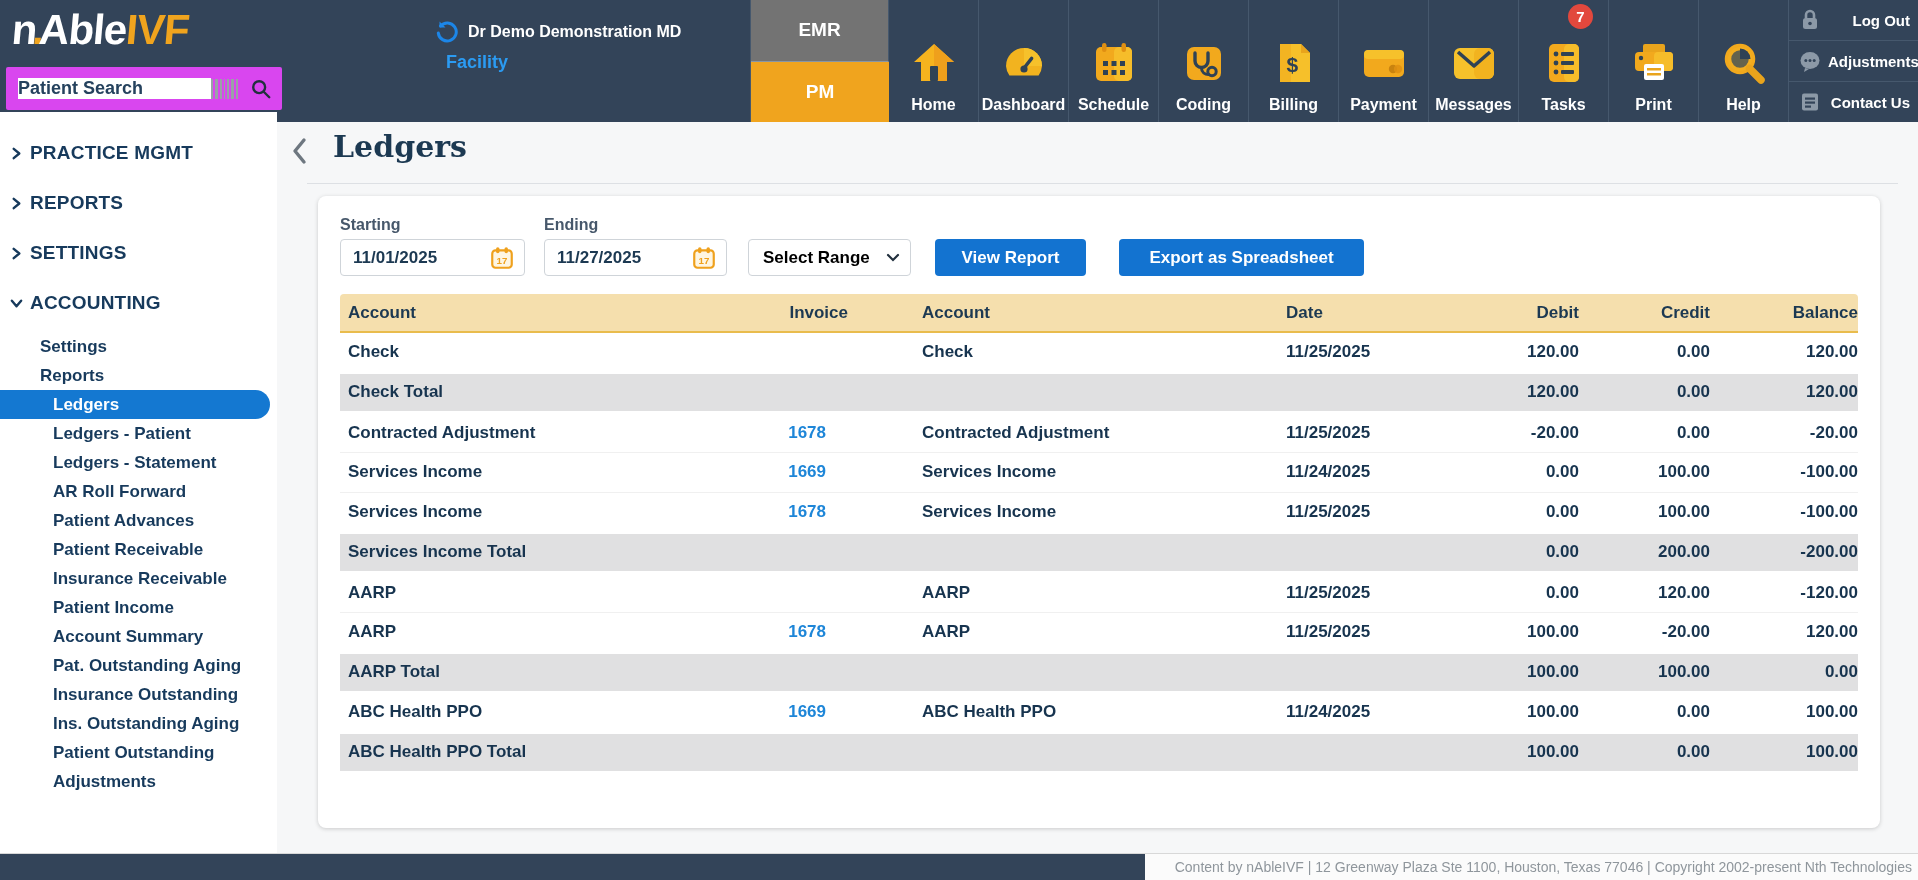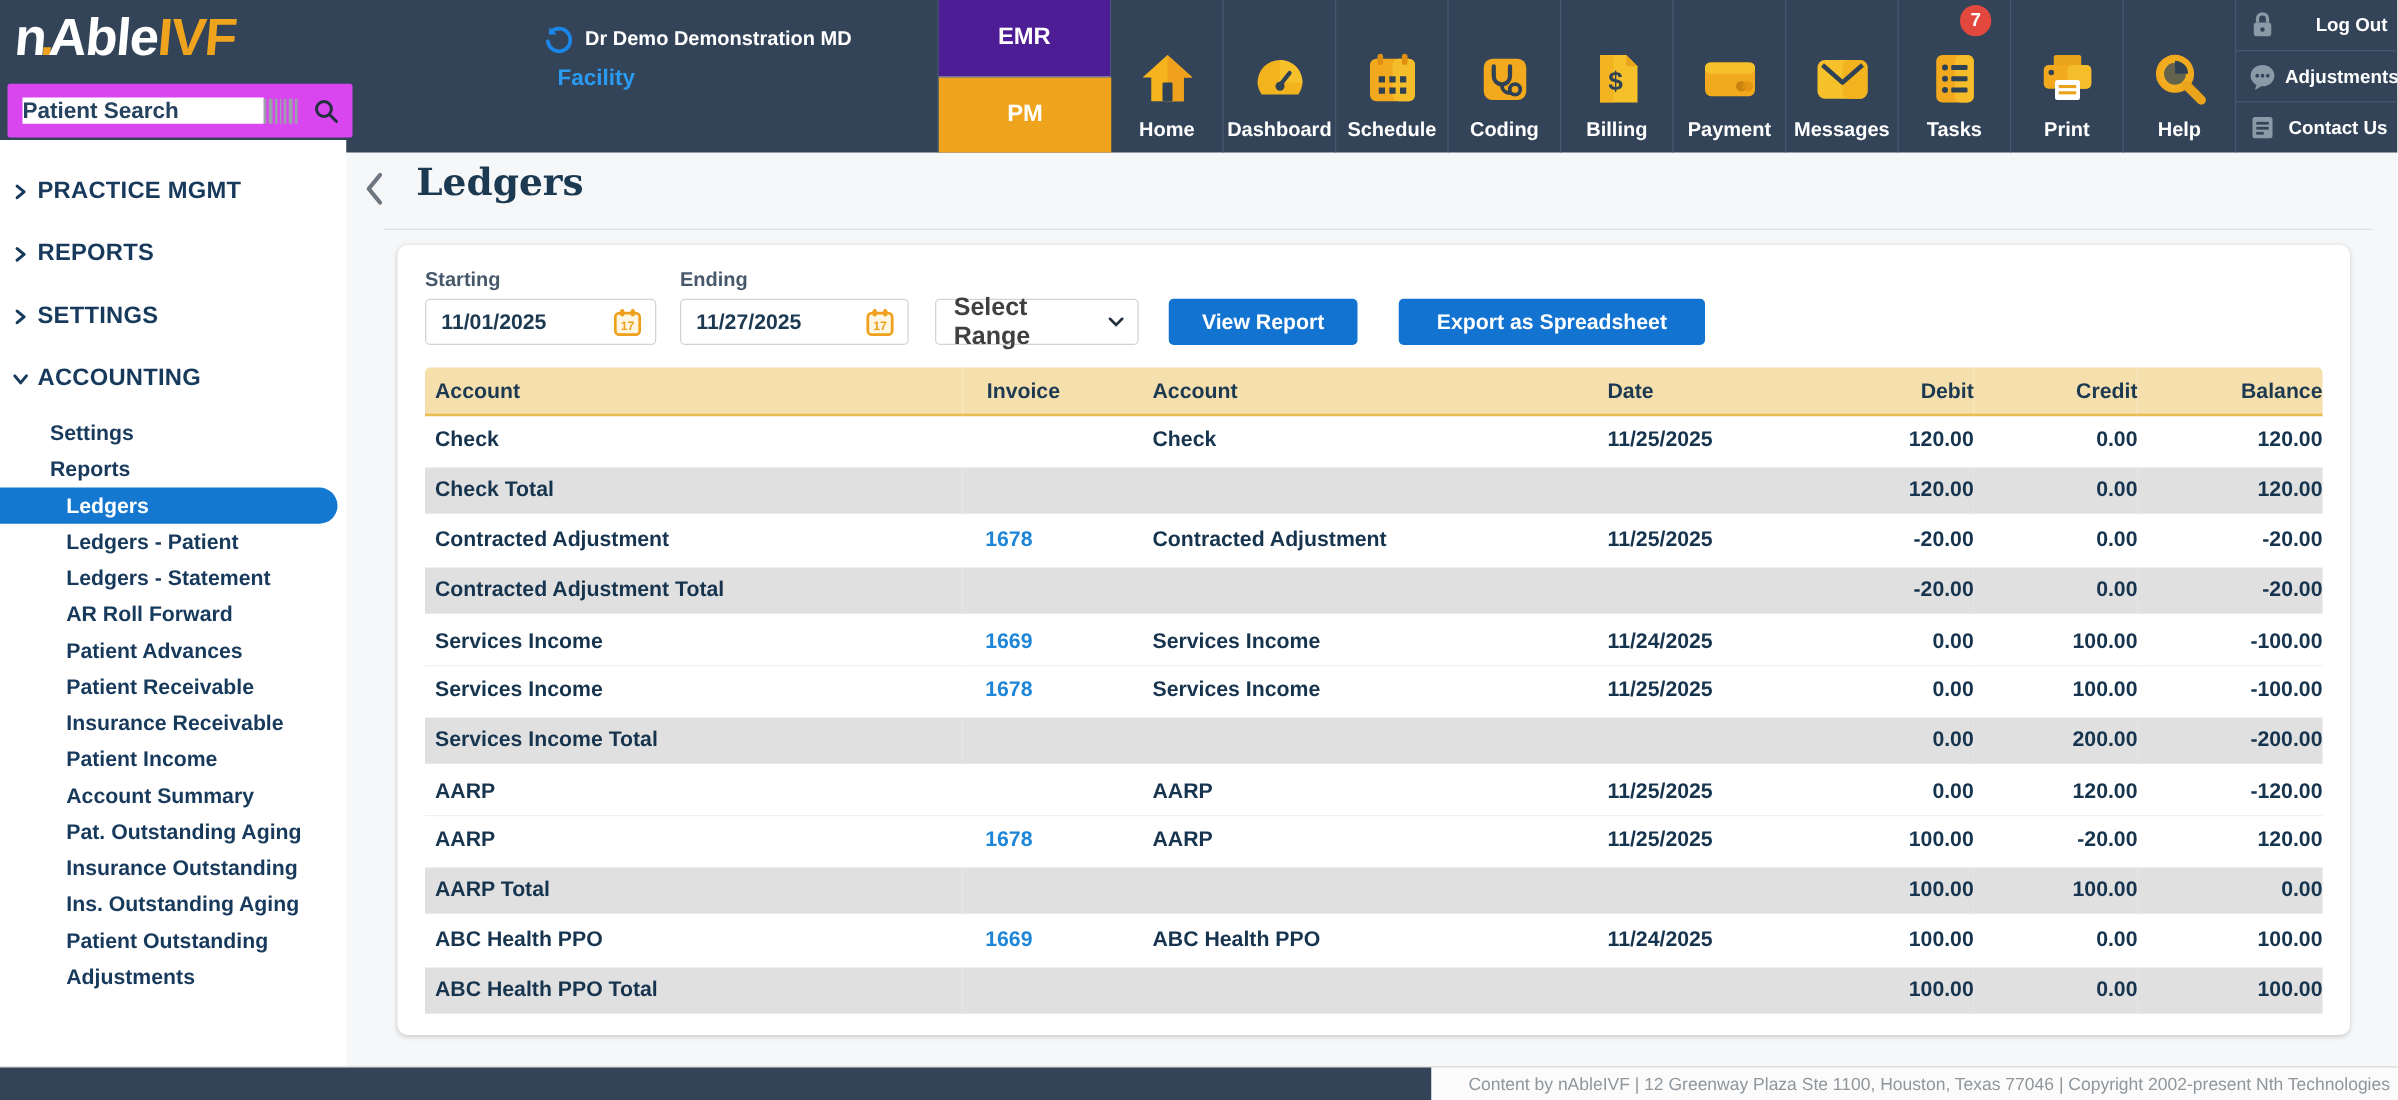--- a/index.html
+++ b/index.html
@@ -18,21 +18,21 @@
   .bc i { display:block; width:2px; height:20px; background:#9aa1a8; }
   .bc i:nth-child(2){width:3px} .bc i:nth-child(4){width:1px} .bc i:nth-child(6){width:3px}
   .provider-wrap { position:absolute; left:434px; top:20px; }
   .provider-row { display:flex; align-items:center; gap:10px; }
   .provider-name { color:#ffffff; font-size:16px; font-weight:700; }
   .facility { color:#2B9BF2; font-size:18px; font-weight:700; margin:8px 0 0 12px; cursor:pointer; }
 
   .header-right { position:absolute; left:750px; top:0; width:1168px; height:122px; display:flex; }
   .tab-col { width:139px; display:flex; flex-direction:column; border-left:1px solid #46586D; }
   .tab { flex:1; display:flex; align-items:center; justify-content:center; font-size:19px; font-weight:700; color:#ffffff; cursor:pointer; }
-  .tab.emr { background:#4c1d95; border-bottom:1px solid #8896A5; border-right:1px solid #46586D; }
+  .tab.emr { background:#737373; border-bottom:1px solid #8896A5; border-right:1px solid #46586D; }
   .tab.pm { background:#F0A41E; }
 
   .main-nav { flex:1; display:flex; }
   .nav-btn { flex:1; position:relative; display:flex; flex-direction:column; align-items:center; justify-content:flex-end; padding-bottom:8px; border-left:1px solid #46586D; cursor:pointer; }
   .nav-btn:first-child { border-left:none; }
   .nav-ico { height:66px; display:flex; align-items:center; }
   .nav-ico svg { width:48px; height:48px; }
   .nav-lbl { color:#ffffff; font-size:16px; font-weight:700; }
   .badge { position:absolute; top:4px; right:15px; width:25px; height:25px; border-radius:50%; background:#E2483D; color:#fff; font-size:15px; font-weight:700; display:flex; align-items:center; justify-content:center; }
 
@@ -61,21 +61,21 @@
   .card { position:absolute; left:41px; top:74px; width:1562px; height:632px; background:#ffffff; border-radius:8px; box-shadow:0 1px 4px rgba(0,0,0,.18); padding:20px 22px 0 22px; }
 
   .controls { display:flex; align-items:flex-end; }
   .field { display:flex; flex-direction:column; }
   .field .f-lbl { font-size:16px; font-weight:600; color:#47586B; margin-bottom:5px; }
   .date-input { width:185px; height:37px; border:1px solid #CFD4D9; border-radius:4px; display:flex; align-items:center; padding:0 9px 0 12px; background:#fff; }
   .date-input input { border:none; outline:none; width:110px; font-size:17px; font-weight:700; color:#1C3952; font-family:"Liberation Sans",sans-serif; }
   .date-input .cal { margin-left:auto; width:26px; height:26px; }
   .f2 { margin-left:19px; } .f2 .date-input { width:183px; }
   .range-select { margin-left:21px; width:163px; height:37px; border:1px solid #CFD4D9; border-radius:4px; display:flex; align-items:center; padding:0 10px 0 14px; background:#fff; cursor:pointer; }
-  .range-select .r-lbl { font-size:20px; font-weight:600; color:#404040; }
+  .range-select .r-lbl { font-size:17px; font-weight:600; color:#000000; }
   .range-select .r-chev { margin-left:auto; }
   .btn { height:37px; border:none; border-radius:4px; background:#1373D0; color:#fff; font-size:17px; font-weight:700; font-family:"Liberation Sans",sans-serif; cursor:pointer; }
   .btn-view { margin-left:24px; width:151px; }
   .btn-export { margin-left:33px; width:245px; }
 
   table.ledger { margin-top:18px; border-collapse:collapse; table-layout:fixed; width:1518px; }
   .ledger th { background:#F5DFAD; height:38px; font-size:17px; font-weight:700; color:#1C3952; text-align:left; border-bottom:2px solid #E9BC4D; }
   .ledger th:first-child { border-radius:4px 0 0 0; padding-left:8px; }
   .ledger th:last-child { border-radius:0 4px 0 0; }
   .ledger td { height:40px; font-size:17px; font-weight:600; color:#17344F; }
@@ -436,29 +436,20 @@
           </tr>
           <tr class="data-row">
             <td class="c1">Contracted Adjustment</td>
             <td class="c2 r"><a class="inv" href="#">1678</a></td>
             <td class="c3">Contracted Adjustment</td>
             <td class="c4">11/25/2025</td>
             <td class="r">-20.00</td>
             <td class="r">0.00</td>
             <td class="r">-20.00</td>
           </tr>
-          <tr class="total-row">
-            <td class="c1">Contracted Adjustment Total</td>
-            <td class="c2 r"></td>
-            <td class="c3"></td>
-            <td class="c4"></td>
-            <td class="r">-20.00</td>
-            <td class="r">0.00</td>
-            <td class="r">-20.00</td>
-          </tr>
           <tr class="data-row">
             <td class="c1">Services Income</td>
             <td class="c2 r"><a class="inv" href="#">1669</a></td>
             <td class="c3">Services Income</td>
             <td class="c4">11/24/2025</td>
             <td class="r">0.00</td>
             <td class="r">100.00</td>
             <td class="r">-100.00</td>
           </tr>
           <tr class="data-row">

